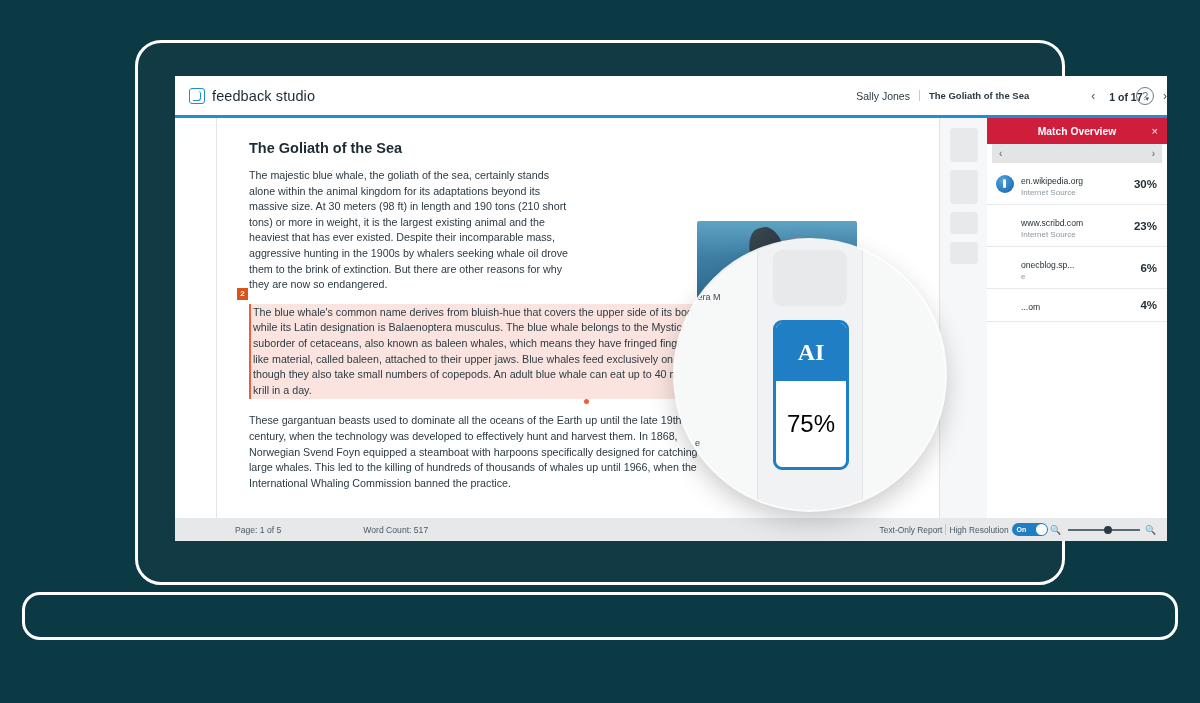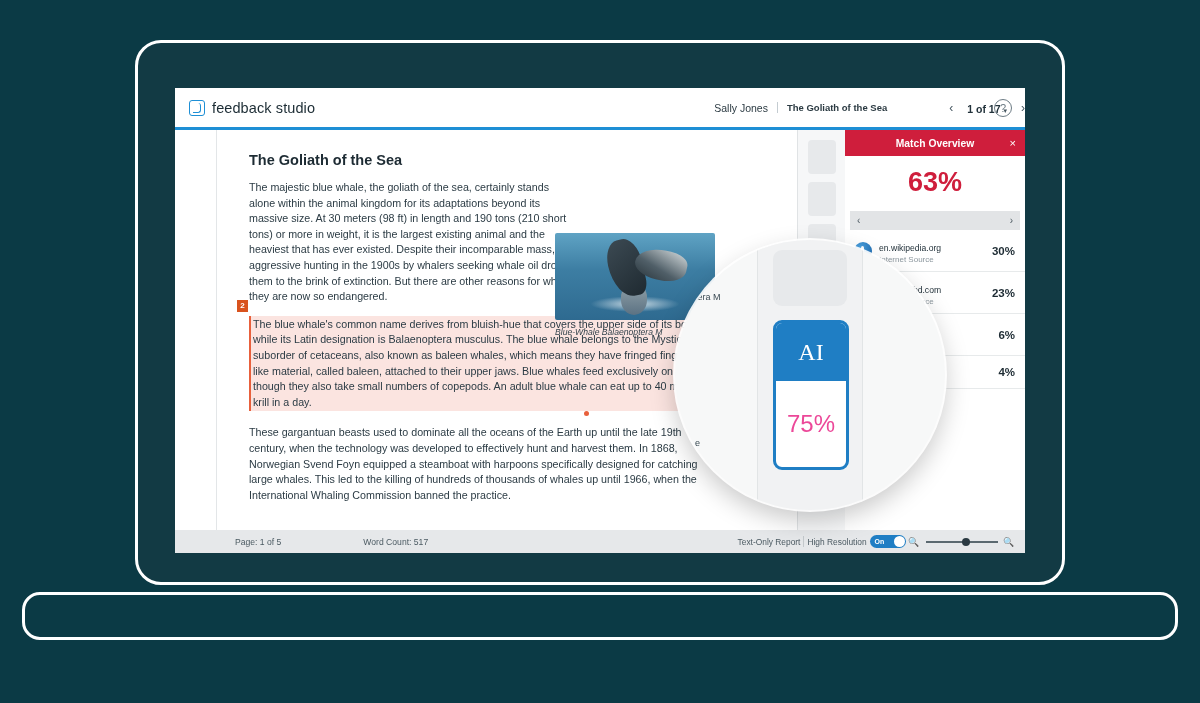--- a/index.html
+++ b/index.html
@@ -16,21 +16,21 @@
     position: absolute; left: 135px; top: 40px; width: 930px; height: 545px;
     border: 3px solid #ffffff; border-radius: 26px; background: #123a44;
   }
   .laptop-base {
     position: absolute; left: 22px; top: 592px; width: 1156px; height: 48px;
     border: 3px solid #ffffff; border-radius: 18px; background: #0b3a45;
   }
 
   
   .app {
-    position: absolute; left: 175px; top: 88px; width: 850px; height: 465px;
+    position: absolute; left: 175px; top: 76px; width: 992px; height: 465px;
     background: #ffffff; overflow: hidden;
   }
 
   
   .app-header {
     position: relative; height: 42px; background: #fff;
     display: flex; align-items: center; border-bottom: 3px solid #1e8fd5;
   }
   .brand { display: flex; align-items: center; gap: 7px; padding-left: 14px; }
   .brand-mark {
@@ -202,25 +202,25 @@
     position: absolute; left: 98px; top: 10px; width: 74px; height: 56px;
     background: #e7e9eb; border-radius: 9px;
   }
   .ai-card {
     position: absolute; left: 98px; top: 80px; width: 76px; height: 150px;
     border: 3px solid #1f7ec4; border-radius: 9px; background: #fff; overflow: hidden;
   }
   .ai-card-top {
     height: 58px; background: #1f7ec4; color: #fff; display: flex;
     align-items: center; justify-content: center;
-    font-size: 24px; font-weight: normal; font-family: "Liberation Serif", serif;
+    font-size: 24px; font-weight: bold; font-family: "Liberation Serif", serif;
   }
   .ai-card-bot {
     height: 86px; display: flex; align-items: center; justify-content: center;
-    color: #ec4899; font-size: 24px;
+    color: #000000; font-size: 24px;
   }
   .lens-txt {
     position: absolute; font-size: 9px; color: #3a4a53; left: 20px;
   }
 </style>
 </head>
 <body>
 
 <div id="stage">
 
@@ -282,21 +282,20 @@
         <div class="tool-box"></div>
         <div class="tool-box sm"></div>
         <div class="tool-box sm"></div>
       </div>
 
       <div class="match-panel">
         <div class="mp-head">
           <span class="mp-title">Match Overview</span>
           <span class="mp-close">×</span>
         </div>
-        <div class="mp-score">63%</div>
         <div class="mp-nav">
           <span>‹</span>
           <span>›</span>
         </div>
 
         <div class="src-row">
           <span class="src-ico"></span>
           <span class="src-text">
             <span class="src-name">en.wikipedia.org</span>
             <span class="src-type" style="display:block;">Internet Source</span>

